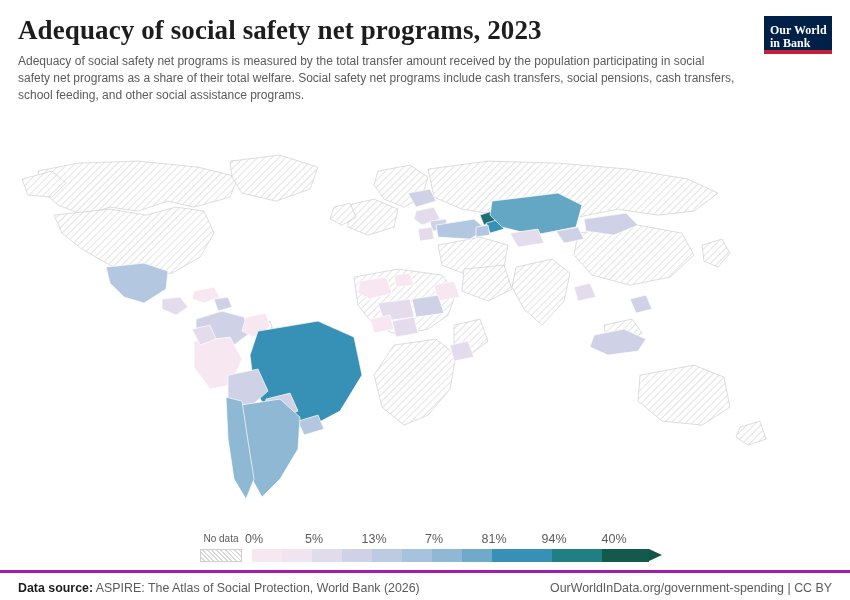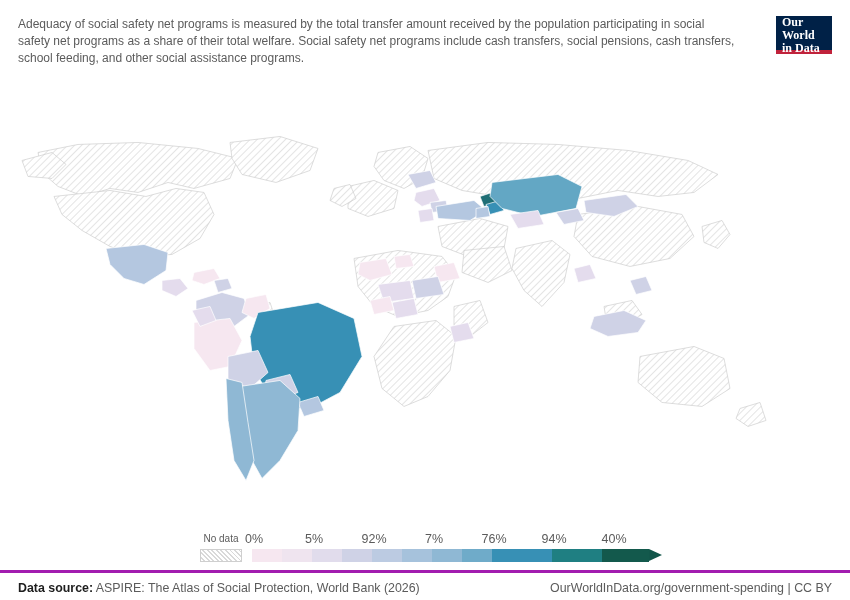--- a/index.html
+++ b/index.html
@@ -42,29 +42,29 @@
     line-height: 1.42;
     color: #5b5b5b;
     max-width: 720px;
     margin: 0;
     font-weight: 400;
   }
   .owid-logo {
     position: absolute;
     top: 0px;
     right: 0px;
-    width: 56px;
+    width: 68px;
     height: 38px;
     background: #002147;
     color: #ffffff;
     font-family: "Liberation Serif", serif;
     font-weight: 700;
     font-size: 12px;
     line-height: 1.08;
-    padding: 0 5px 0 6px;
+    padding: 8px 5px 0 6px;
     box-sizing: border-box;
     border-bottom: 4px solid #c0223b;
   }
   .owid-logo span { display: block; }
 
   
   .map-wrap {
     position: relative;
     flex: 1 1 auto;
     margin-top: 14px;
@@ -157,24 +157,25 @@
     text-decoration: none;
   }
   .footer-right .url { text-decoration: none; }
 </style>
 </head>
 <body>
 
 <div class="page">
 
   <div class="header">
+    <h1 class="title">Adequacy of social safety net programs, 2023</h1>
     <p class="subtitle">Adequacy of social safety net programs is measured by the total transfer amount received by the population participating in social safety net programs as a share of their total welfare. Social safety net programs include cash transfers, social pensions, cash transfers, school feeding, and other social assistance programs.</p>
     <div class="owid-logo">
       <span>Our World</span>
-      <span>in Data</span>
+      <span>in Bank</span>
     </div>
   </div>
 
   <div class="map-wrap">
     <svg class="map-svg" viewBox="0 0 814 390" preserveAspectRatio="xMidYMid meet">
       <defs>
         <pattern id="nodata" width="5" height="5" patternUnits="userSpaceOnUse" patternTransform="rotate(45)">
           <rect width="5" height="5" fill="#ffffff"></rect>
           <line x1="0" y1="0" x2="0" y2="5" stroke="#d9d9d9" stroke-width="1.4"></line>
         </pattern>
@@ -260,23 +261,23 @@
 
     <div class="legend">
       <div class="nodata-block">
         <div class="nodata-label">No data</div>
         <div class="nodata-swatch" style="background-image: repeating-linear-gradient(45deg, #ffffff 0 2px, #d9d9d9 2px 3.2px);"></div>
       </div>
       <div class="scale-block">
         <div class="scale-ticks">
           <span style="left:2px;">0%</span>
           <span style="left:62px;">5%</span>
-          <span style="left:122px;">92%</span>
+          <span style="left:122px;">13%</span>
           <span style="left:182px;">7%</span>
-          <span style="left:242px;">76%</span>
+          <span style="left:242px;">81%</span>
           <span style="left:302px;">94%</span>
           <span style="left:362px;">40%</span>
         </div>
         <div class="scale-bar">
           <div class="seg" style="width:30px;background:#f6e7f0;"></div>
           <div class="seg" style="width:30px;background:#efe4ef;"></div>
           <div class="seg" style="width:30px;background:#e1dcec;"></div>
           <div class="seg" style="width:30px;background:#cfd2e6;"></div>
           <div class="seg" style="width:30px;background:#bccbe2;"></div>
           <div class="seg" style="width:30px;background:#a6c2dc;"></div>

